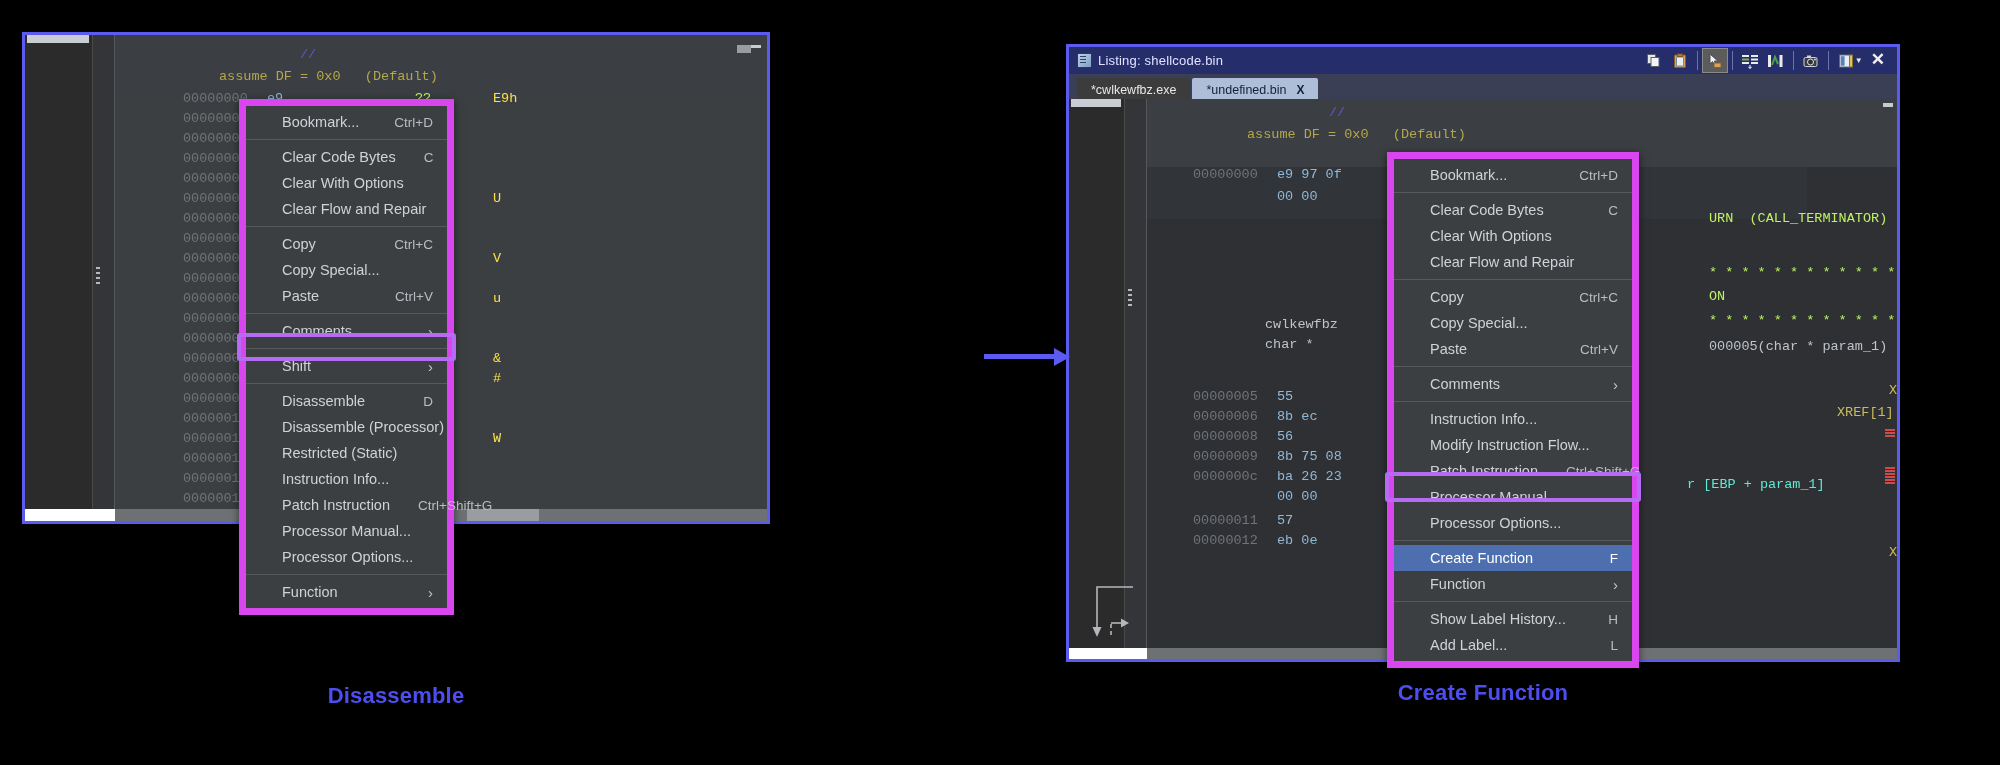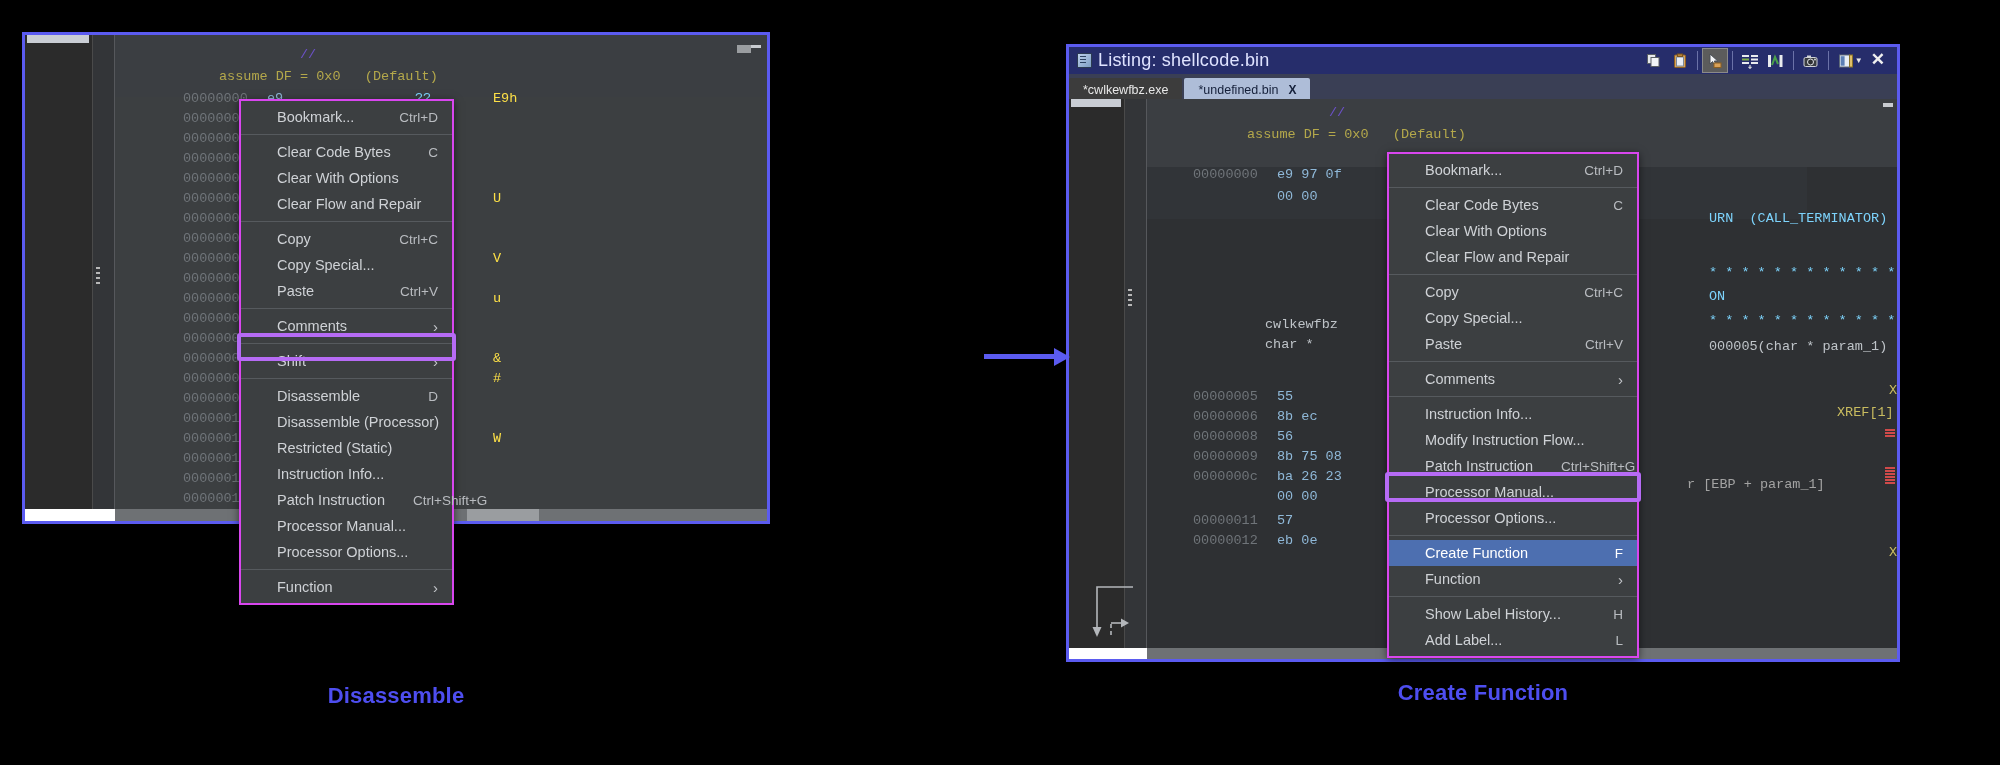--- a/index.html
+++ b/index.html
@@ -22,35 +22,35 @@
   }
   .titlebar .tb-icon {
     width: 15px; height: 15px; margin: 0 6px 0 4px; flex: 0 0 auto;
     background: linear-gradient(135deg,#bcd0ea 0%, #7f9fc4 100%);
     border: 1px solid #2c3b52; border-radius: 1px; position: relative;
   }
   .titlebar .tb-icon::after {
     content: ""; position: absolute; left: 2px; top: 2px; right: 5px; bottom: 2px;
     background: repeating-linear-gradient(to bottom,#2d4260 0 1px,transparent 1px 3px);
   }
-  .titlebar .tb-title { font-size: 18px; letter-spacing: .2px; white-space: nowrap; }
+  .titlebar .tb-title { font-size: 13px; letter-spacing: .2px; white-space: nowrap; }
   .titlebar .tb-tools { margin-left: auto; display: flex; align-items: center; height: 100%; }
   .tb-btn {
     width: 26px; height: 25px; display: flex; align-items: center; justify-content: center;
     position: relative;
   }
   .tb-btn.sel { background: #5c5c5c; border: 1px solid #8a8a8a; }
   .tb-sep { width: 1px; height: 19px; background: #6b72a8; margin: 0 4px; }
   .tb-caret { font-size: 8px; color: #e6e6e6; margin-left: -4px; }
   .tb-close { font-size: 17px; color: #f0f0f0; padding: 0 8px 3px 8px; font-weight: 700; }
 
   
   .tabstrip {
     position: absolute; left: 0; right: 0; height: 27px;
-    background: #3a3f55; display: flex; align-items: flex-end; padding-left: 0;
+    background: #3a3f55; display: flex; align-items: flex-end; padding-left: 8px;
   }
   .tab {
     height: 23px; padding: 0 14px; display: flex; align-items: center; gap: 10px;
     font-size: 12.5px; color: #e8e8e8; background: #3c3c3c;
     border-top-left-radius: 2px; border-top-right-radius: 2px; margin-right: 2px;
   }
   .tab.active { background: #aebdd8; color: #15203a; }
   .tab .tabclose { font-size: 12px; font-weight: 700; }
 
   
@@ -65,36 +65,36 @@
 
   .code { position: absolute; top: 0; left: 0; right: 0; bottom: 0;
           font-family: "Liberation Mono", monospace; white-space: pre; }
   .code .ln { position: absolute; font-size: 13.5px; line-height: 16px; }
 
   .c-addr   { color: #6f7479; }
   .c-byte   { color: #8fb8d8; }
   .c-kw     { color: #b4a84b; }
   .c-cmt    { color: #6c51c7; }
   .c-red    { color: #fde047; }
-  .c-grey   { color: #7dd3fc; }
+  .c-grey   { color: #bef264; }
   .c-plain  { color: #bfc4c9; }
   .c-yellow { color: #c8bb5f; }
-  .c-pink   { color: #a3a3a3; text-align: center; }
+  .c-pink   { color: #5eead4; text-align: center; }
 
   .hdrband { position: absolute; left: 0; right: 0; background: #3b3e42; }
 
   .hscroll { position: absolute; left: 0; right: 0; bottom: 0; height: 11px; background: #6e7174; }
   .hscroll .thumb { position: absolute; left: 0; top: 0; bottom: 0; background: #ffffff; }
   .hscroll .thumb.grey { background: #9a9da0; }
   .vmark { position: absolute; right: 2px; width: 10px; height: 9px;
            background: repeating-linear-gradient(to bottom,#d04a4a 0 2px, #2e3033 2px 3px); }
 
   
   .menu {
-    position: absolute; background: #3c3f41; border: 2px solid #d946ef;
+    position: absolute; background: #3c3f41; border: 7px solid #d946ef;
     box-shadow: 0 2px 8px rgba(0,0,0,.55); padding: 3px 0; z-index: 40;
   }
   .mi {
     height: 26px; display: flex; align-items: center; color: #cfd2d6;
     font-size: 14.5px; padding: 0 14px 0 36px; position: relative; white-space: nowrap;
   }
   .mi .acc { margin-left: auto; padding-left: 28px; color: #b9bcc0; font-size: 13.5px; }
   .mi .arrow { margin-left: auto; padding-left: 24px; color: #c2c5c9; font-size: 15px; }
   .msep { height: 1px; background: #565a5e; margin: 4px 0; }
   .mi.highlight-blue { background: #4d6fb0; color: #ffffff; }

